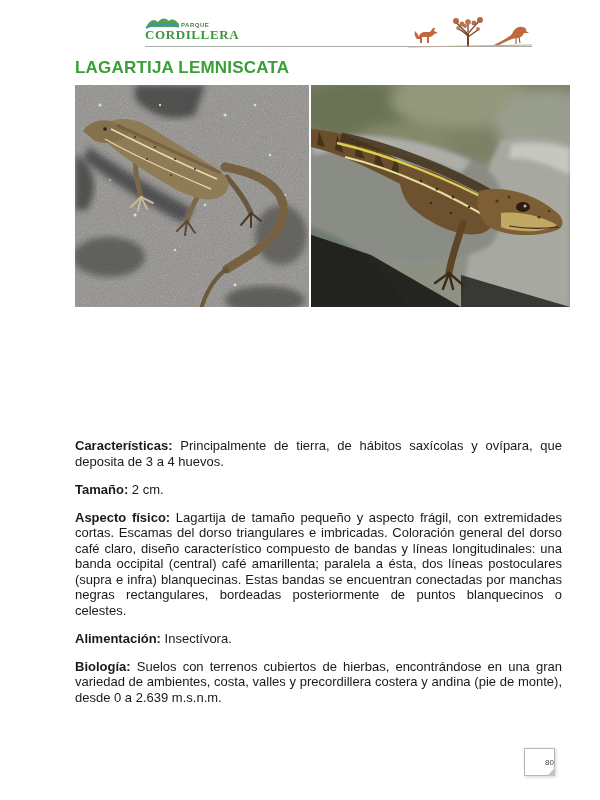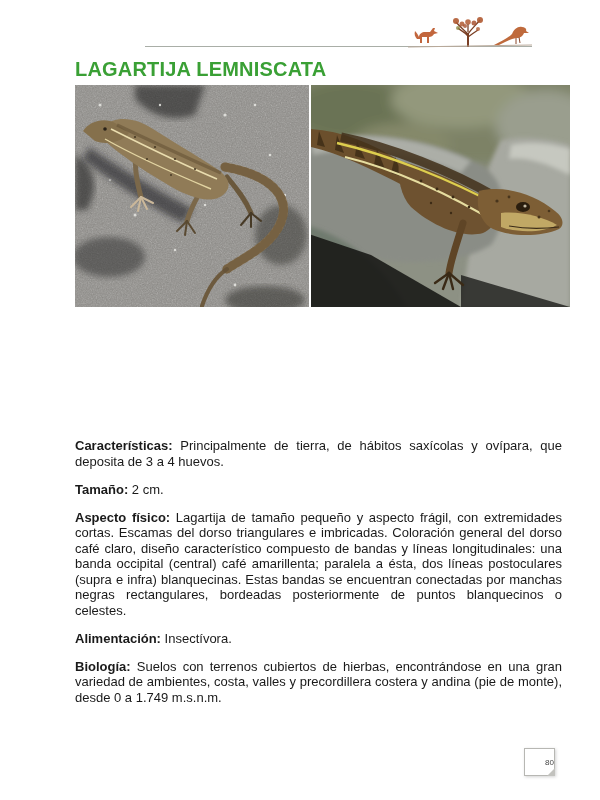--- a/index.html
+++ b/index.html
@@ -17,21 +17,21 @@
   }
   .logo-name {
     position:absolute; left:0; top:12px; font-family:"Liberation Serif", serif;
     font-weight:bold; font-size:13px; letter-spacing:0.6px; color:#3f9440;
   }
   .header-rule { position:absolute; left:145px; top:46px; width:387px; height:1px; background:#a9aea7; }
   .fauna { position:absolute; left:408px; top:14px; }
 
   
   .title {
-    position:absolute; left:75px; top:58px; font-size:20px; font-weight:bold;
+    position:absolute; left:75px; top:58px; font-size:17px; font-weight:bold;
     color:#3aa035; letter-spacing:0.2px;
   }
 
   
   .photos { position:absolute; left:75px; top:85px; display:flex; gap:2px; }
   .photos svg { display:block; }
 
   
   .tax { position:absolute; left:263px; top:316px; font-size:11px; line-height:15.5px; }
   .tax-group { margin-bottom:10px; }
@@ -56,20 +56,28 @@
   .fold {
     position:absolute; right:-1px; bottom:-1px; width:0; height:0;
     border-left:8px solid transparent; border-bottom:8px solid #c2c2be;
   }
 </style>
 </head>
 <body>
 
 <div class="page">
 
+  <div class="logo">
+    <svg class="logo-mark" width="36" height="15" viewBox="0 0 36 15">
+      <path d="M1,12 C5,5 9,3 13,7 C16,3 20,2 24,6 C27,3 31,5 34,9 L34,12 Z" fill="#55a050"></path>
+      <path d="M1,13 C11,8 24,8 34,12" fill="none" stroke="#2f9ab0" stroke-width="1.8"></path>
+    </svg>
+    <span class="logo-parque">PARQUE</span>
+    <div class="logo-name">CORDILLERA</div>
+  </div>
   <div class="header-rule"></div>
   <svg class="fauna" width="124" height="34" viewBox="0 0 124 34">
 
     <g transform="translate(6,13)">
       <path fill="#c2663d" d="M3,12 C1,10 0,7 1,4 C3,6 4,8 5,10 C5,7 8,5 11,5 L16,5 C17,4 18,2 19,1 L21,1 L20,4 L24,6 L20,7 C19,9 17,10 15,10 L15,16 L13,16 L13,10 L8,10 L8,16 L6,16 L6,12 Z"></path>
     </g>
 
     <g transform="translate(40,0)">
       <path fill="none" stroke="#7a3f24" stroke-width="2" d="M20,33 L20,20"></path>
       <path fill="none" stroke="#7a3f24" stroke-width="1.3" d="M20,20 C16,16 12,13 8,8 M20,20 C24,14 28,11 32,6 M20,22 C17,18 13,17 10,14 M20,23 C24,20 27,18 30,16 M20,18 L20,10"></path>
@@ -249,21 +257,21 @@
       </g>
     </svg>
   </div>
 
 
   <div class="sections">
     <p><b>Características:</b> <span>Principalmente de tierra, de hábitos saxícolas y ovípara, que deposita de 3 a 4 huevos.</span></p>
     <p><b>Tamaño:</b> <span>2 cm.</span></p>
     <p><b>Aspecto físico:</b> <span>Lagartija de tamaño pequeño y aspecto frágil, con extremidades cortas. Escamas del dorso triangulares e imbricadas. Coloración general del dorso café claro, diseño característico compuesto de bandas y líneas longitudinales: una banda occipital (central) café amarillenta; paralela a ésta, dos líneas postoculares (supra e infra) blanquecinas. Estas bandas se encuentran conectadas por manchas negras rectangulares, bordeadas posteriormente de puntos blanquecinos o celestes.</span></p>
     <p><b>Alimentación:</b> <span>Insectívora.</span></p>
-    <p><b>Biología:</b> <span>Suelos con terrenos cubiertos de hierbas, encontrándose en una gran variedad de ambientes, costa, valles y precordillera costera y andina (pie de monte), desde 0 a 1.749 m.s.n.m.</span></p>
+    <p><b>Biología:</b> <span>Suelos con terrenos cubiertos de hierbas, encontrándose en una gran variedad de ambientes, costa, valles y precordillera costera y andina (pie de monte), desde 0 a 2.639 m.s.n.m.</span></p>
   </div>
 
   <div class="pagebox">
     <span>80</span>
     <span class="fold"></span>
   </div>
 
 </div>
 
 </body></html>

